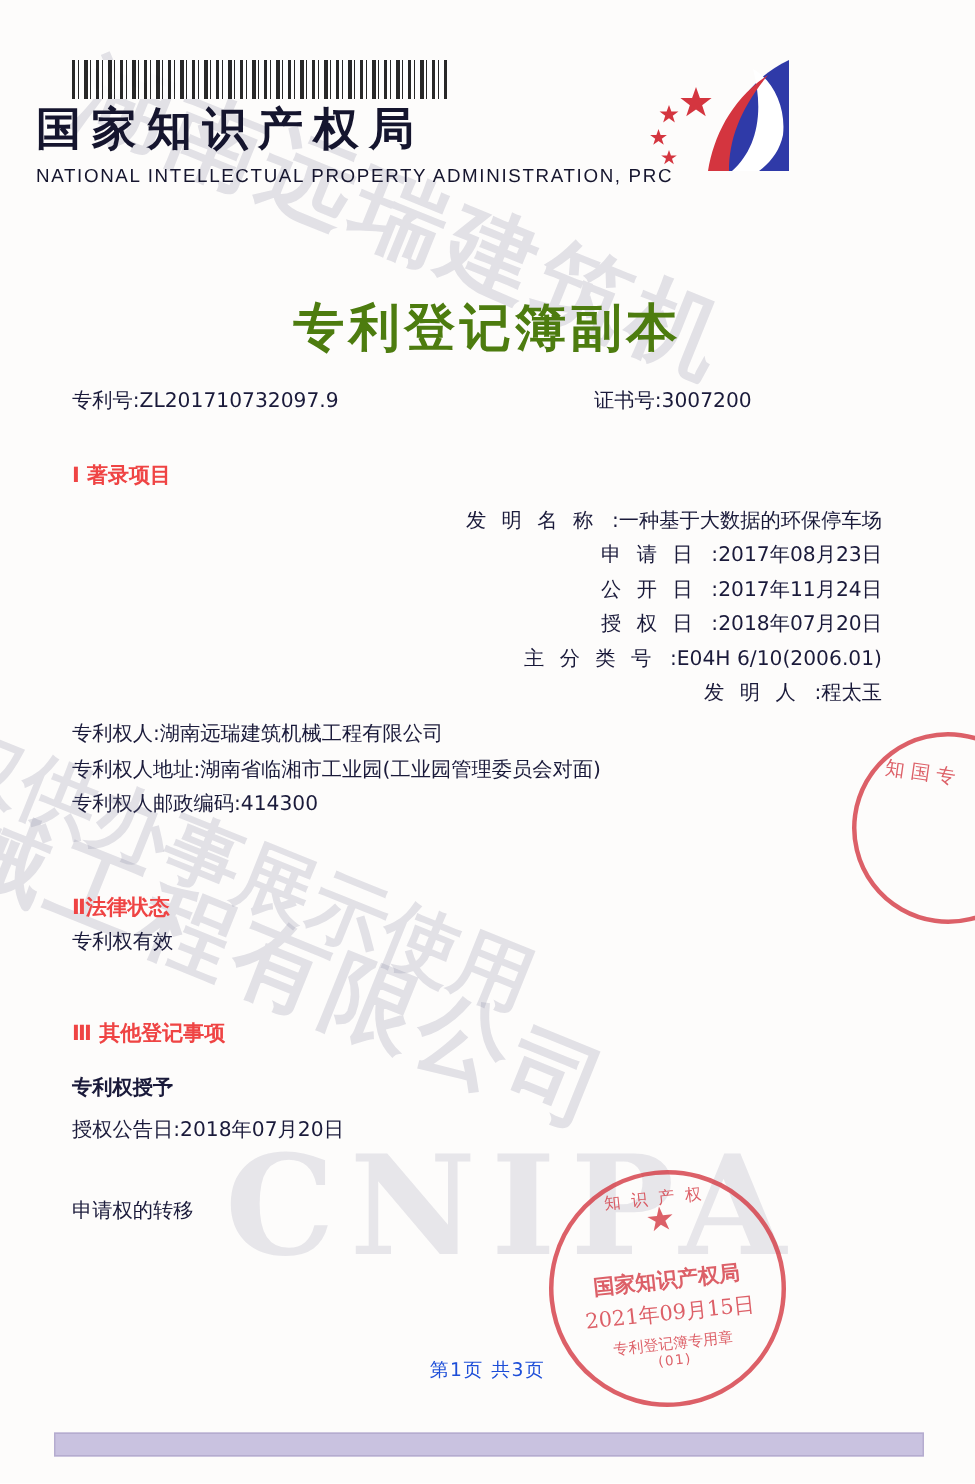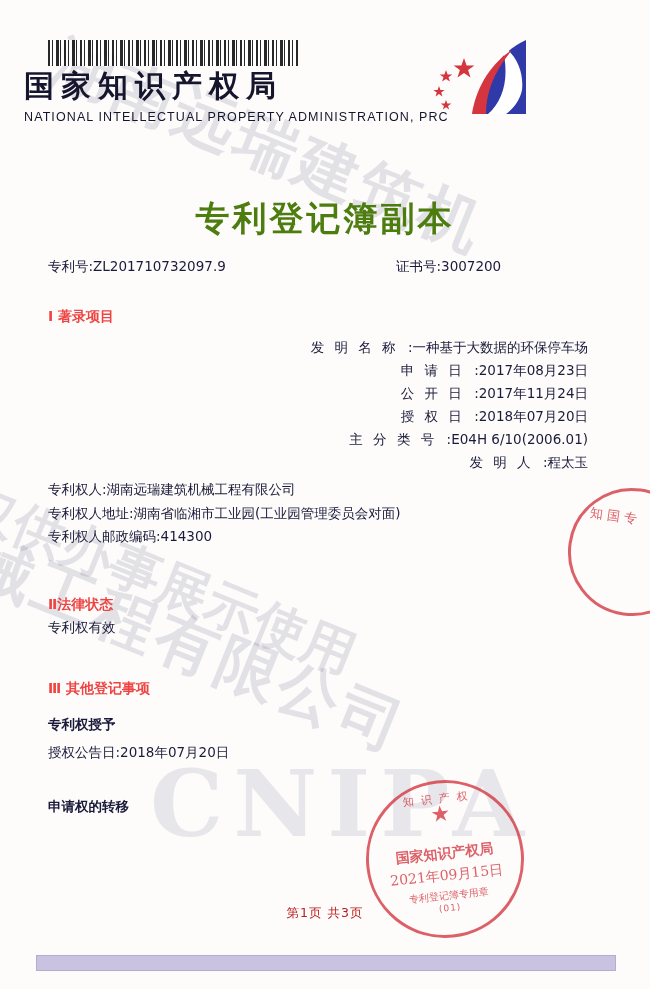--- a/index.html
+++ b/index.html
@@ -178,32 +178,32 @@
 
   .plain-line {
     position: absolute;
     left: 48px;
     font-size: 13.5px;
     white-space: nowrap;
   }
   .legal-status { top: 619px; }
   .grant-head { top: 716px; font-weight: bold; text-align: right; }
   .grant-date { top: 744px; }
-  .transfer-head { top: 798px; font-weight: bold; }
+  .transfer-head { top: 798px; font-weight: normal; }
 
   
   .footer {
     position: absolute;
     top: 905px;
     left: 0;
     width: 650px;
     text-align: center;
     font-size: 12.5px;
     letter-spacing: 1px;
-    color: #b91c1c;
+    color: #1d4ed8;
   }
   .bottom-bar {
     position: absolute;
     left: 36px;
     top: 955px;
     width: 578px;
     height: 14px;
     background: #c9c2e0;
     border: 1px solid #b5accf;
   }

